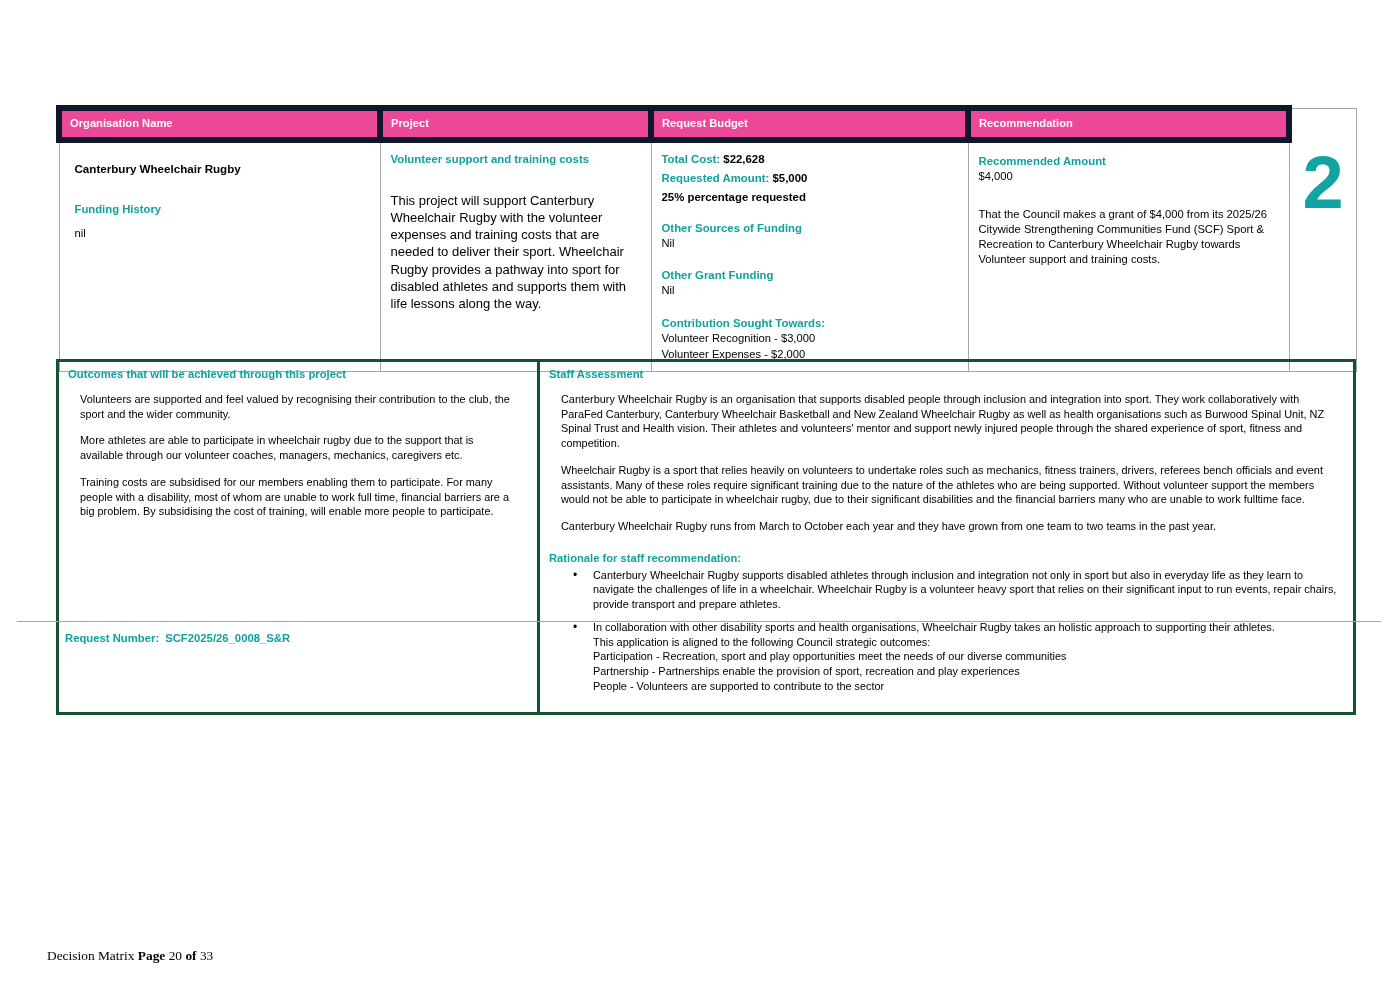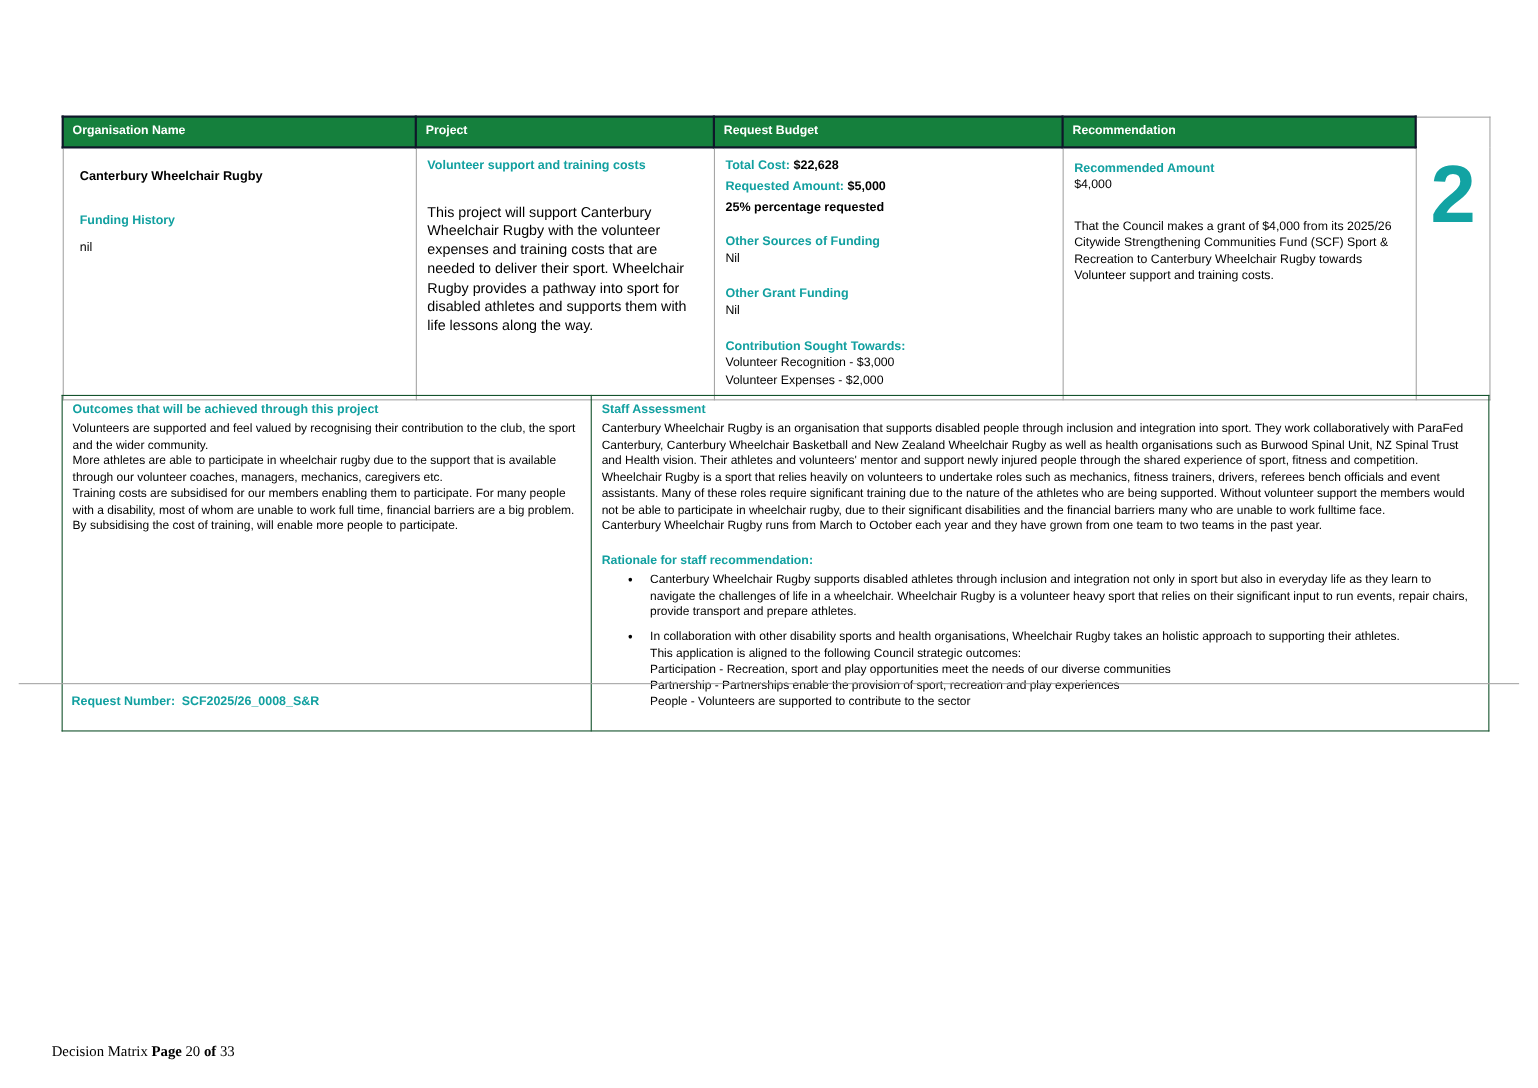--- a/index.html
+++ b/index.html
@@ -44,28 +44,28 @@
     width: 1297px;
     border-collapse: collapse;
     table-layout: fixed;
   }
   .matrix td, .matrix th {
     border: 1px solid #a6a6a6;
     vertical-align: top;
     padding: 0;
   }
   .matrix thead th {
-    background: #15803d;
+    background: #ec4899;
     color: #ffffff;
     font-size: 11.2px;
     font-weight: bold;
     text-align: left;
     padding: 6px 8px 8px 8px;
     height: 25px;
-    border: 2px solid #0f172a;
+    border: 6px solid #0f172a;
   }
   .matrix thead th.score-head {
     background: #ffffff;
     border: 1px solid #a6a6a6;
     border-bottom: none;
   }
   .matrix tbody td {
     height: 222px;
     padding: 10px 10px 10px 9px;
   }
@@ -161,39 +161,39 @@
   
   .lower {
     position: absolute;
     top: 359px;
     left: 56px;
     width: 1297px;
     border-collapse: collapse;
     table-layout: fixed;
   }
   .lower td {
-    border: 1px solid #14532d;
+    border: 3px solid #14532d;
     vertical-align: top;
     padding: 6px 9px 10px 9px;
     height: 260px;
   }
   .l-left  { width: 481px; }
   .l-right { width: 816px; }
 
   .sec-head {
     font-size: 11.3px;
     font-weight: bold;
     color: #12A0A0;
     margin: 0 0 5px 0;
   }
   .sec-body {
     font-size: 10.9px;
     line-height: 1.35;
   }
-  .sec-body p { margin: 0; }
+  .sec-body p { margin: 12px; }
 
   .rationale-head {
     font-size: 11.2px;
     font-weight: bold;
     color: #12A0A0;
     margin: 18px 0 4px 0;
   }
   ul.rationale {
     margin: 0;
     padding: 0 0 0 24px;

